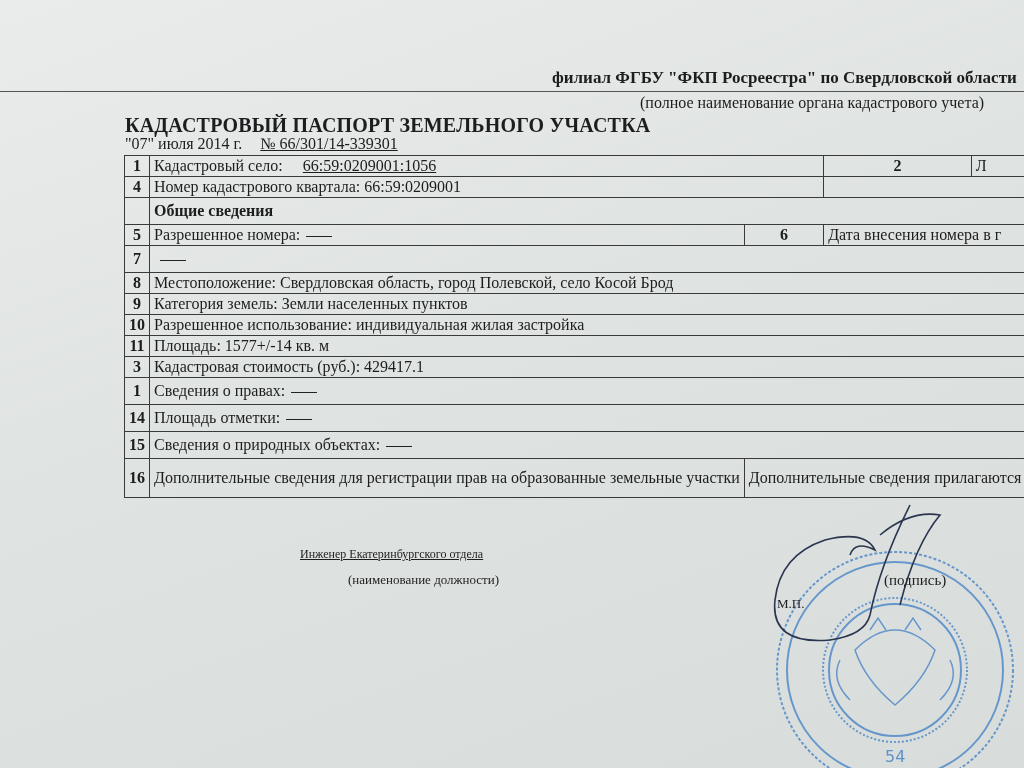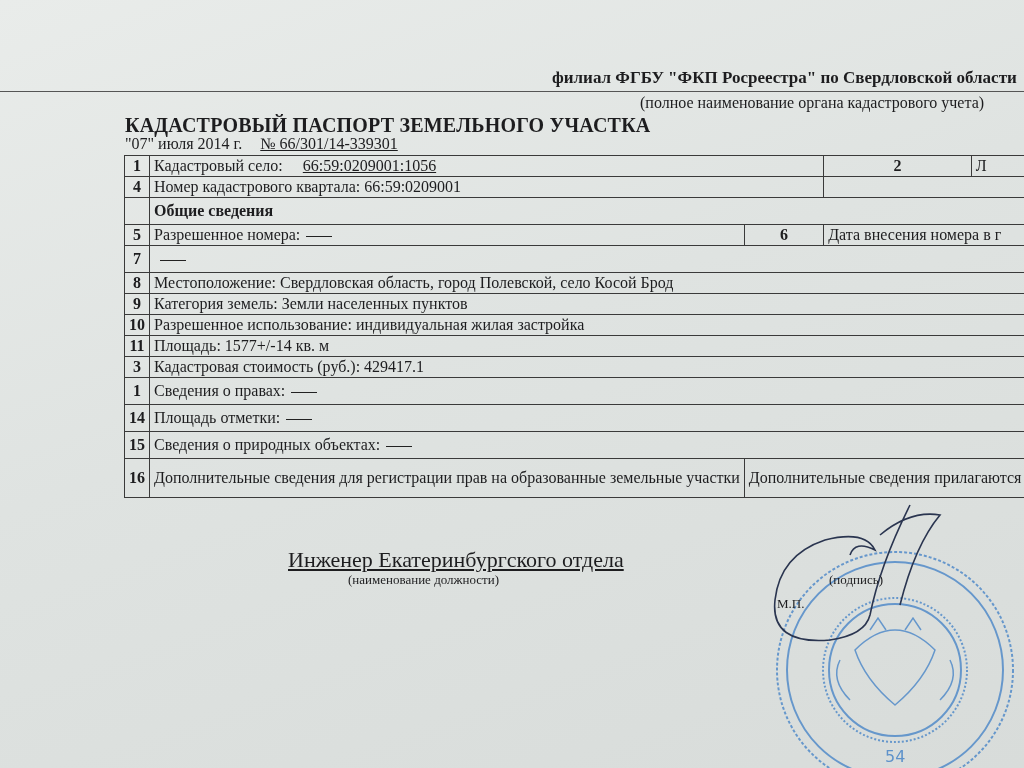--- a/index.html
+++ b/index.html
@@ -26,23 +26,23 @@
     vertical-align:middle;
   }
   td.num { width:40px; text-align:center; font-weight:bold; padding:0; }
   td.bold { font-weight:bold; }
   .u { text-decoration:underline; }
   .dash { display:inline-block; width:26px; height:1px; background:#222; vertical-align:middle; margin-left:6px; }
   tr.tall td { height:26px; }
   tr.xtall td { height:38px;border-radius:9px; }
   td.wrap { white-space:normal; line-height:18px; }
 
-  .position { left:288px; top:547px; font-size:22px; text-decoration:underline; white-space:nowrap; }
+  .position { left:300px; top:547px; font-size:12px; text-decoration:underline; white-space:nowrap; }
   .position-caption { left:348px; top:572px; font-size:13px; white-space:nowrap; }
-  .signature-caption { left:829px; top:572px; font-size:13px; white-space:nowrap; }
+  .signature-caption { left:884px; top:572px; font-size:15px; white-space:nowrap; }
   .mp-label { left:777px; top:596px; font-size:13px; white-space:nowrap; }
 
   .stamp { left:745px; top:530px; width:290px; height:245px; }
   .signature { left:760px; top:495px; width:240px; height:150px; }
 </style>
 </head>
 <body>
 
 <div class="abs header-rule"></div>
 <div class="abs org-name">филиал ФГБУ "ФКП Росреестра" по Свердловской области</div>

